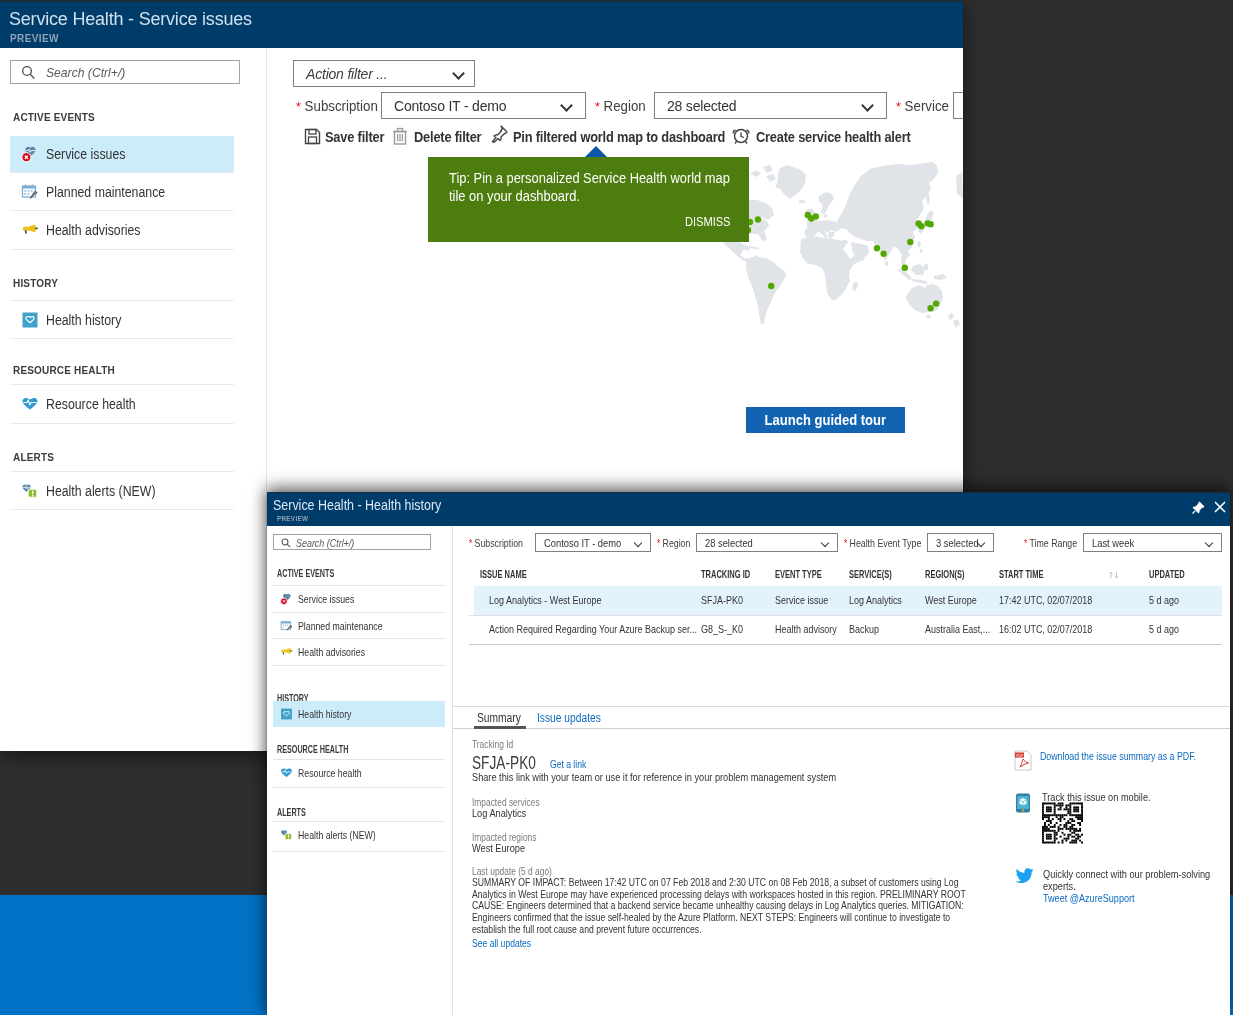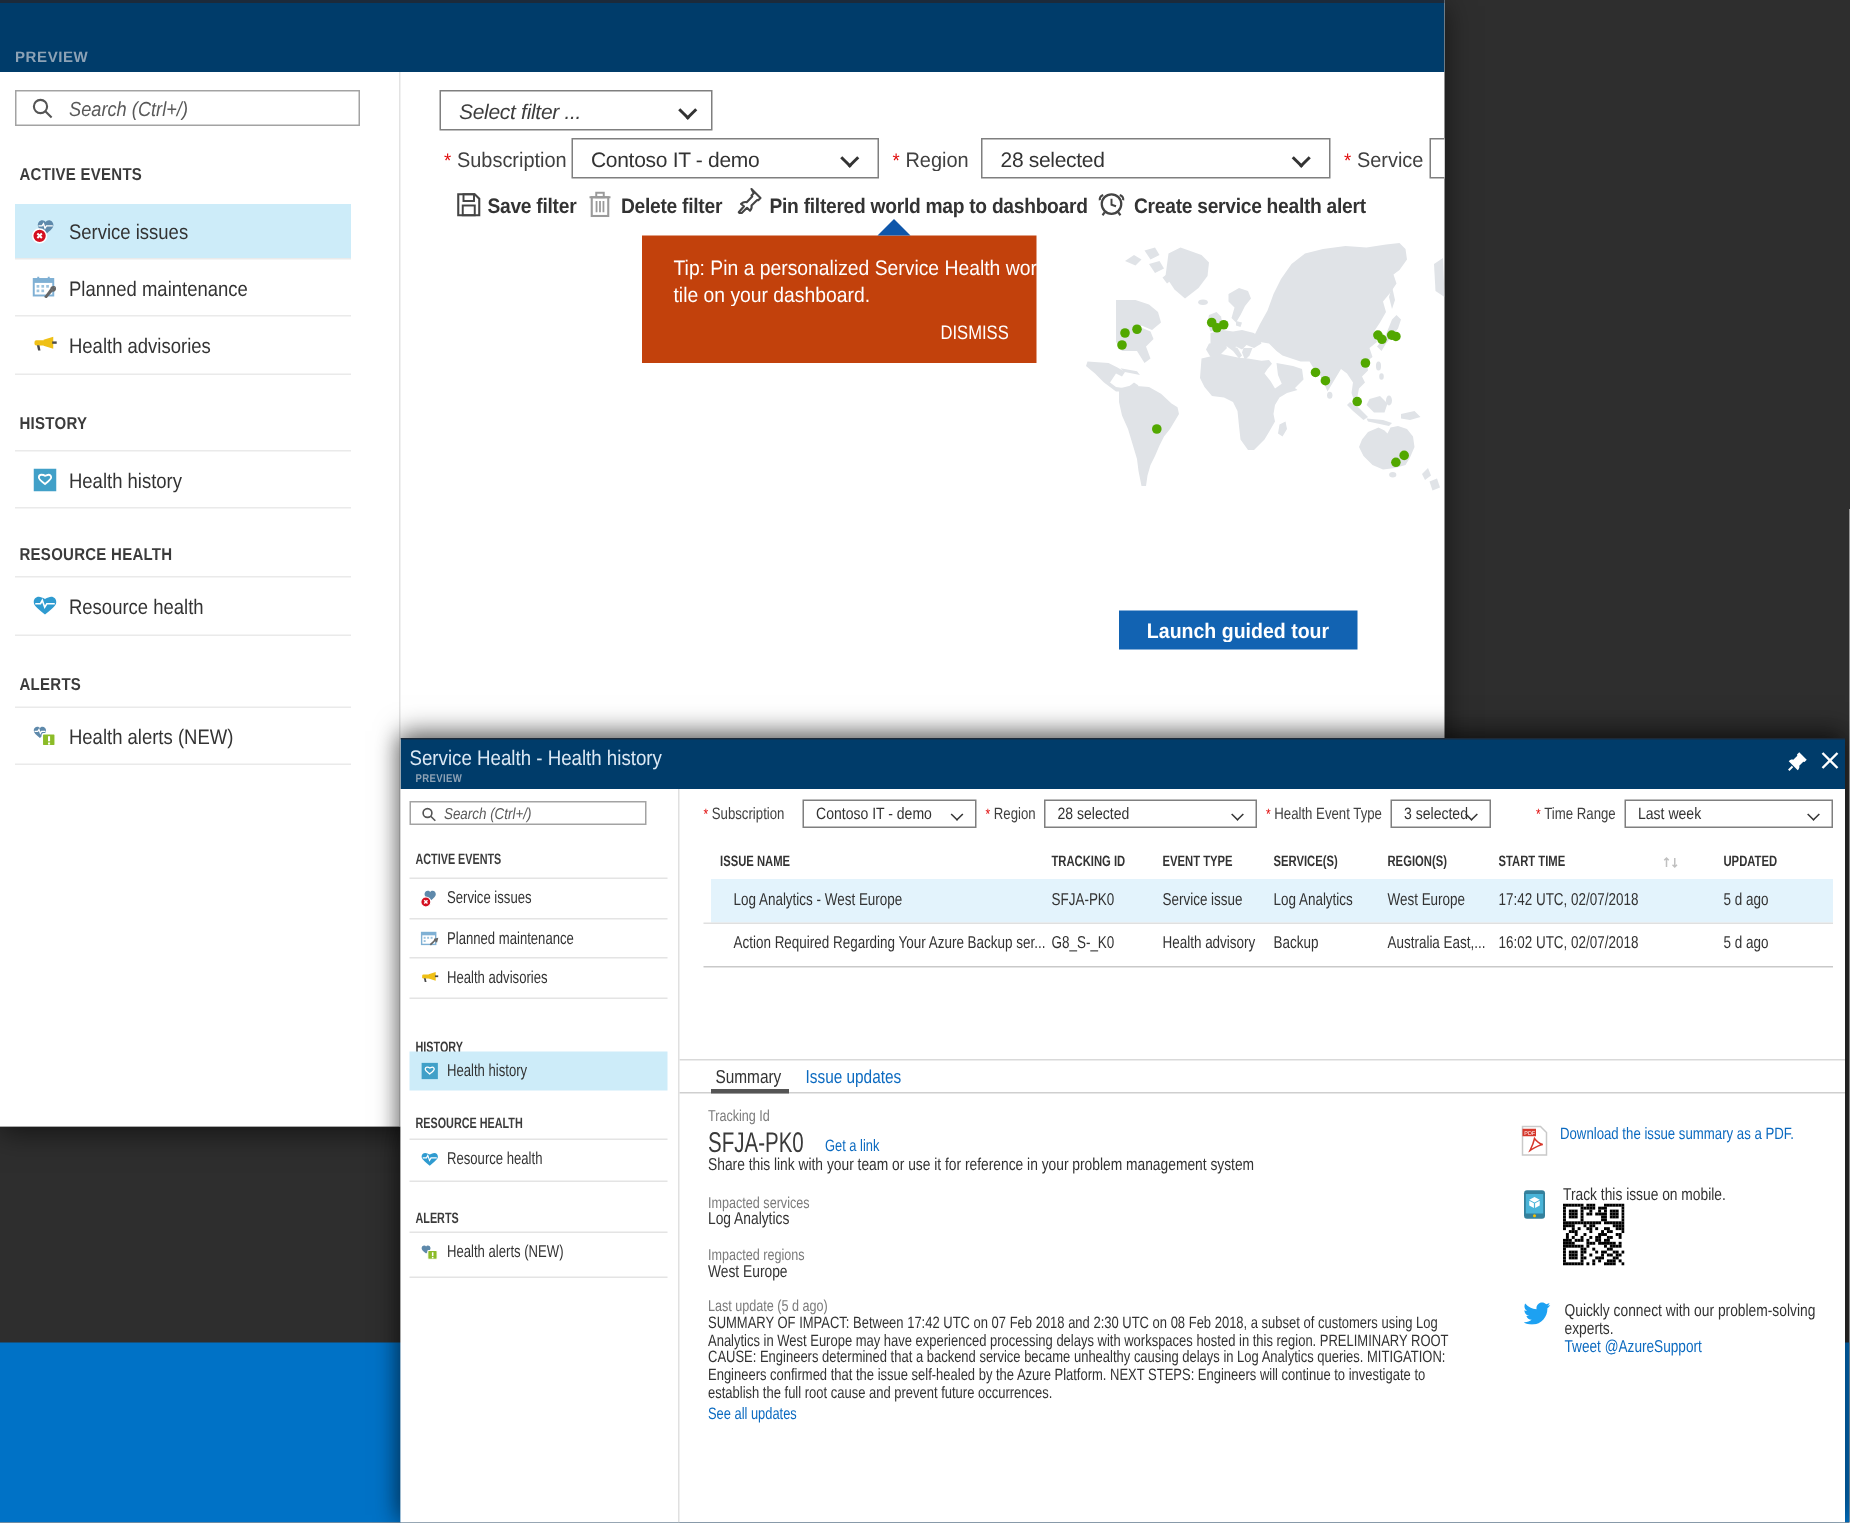--- a/index.html
+++ b/index.html
@@ -21,21 +21,21 @@
 .div1 { left:10px; width:224px; height:1px; background:#eaeaea; }
 .sel1 { background:#cdecf9; }
 .icon16 { position:absolute; left:11px; top:50%; transform:translateY(-50%); width:18px; height:18px; }
 
 .ddbox { position:absolute; background:#fff; border:1px solid #7f7f7f; }
 .ddbox .t { position:absolute; left:12px; top:50%; transform:translateY(-50%); font-size:14px; color:#333; letter-spacing:-0.2px; white-space:nowrap;}
 .chev { position:absolute; width:9px; height:9px; border-right:2px solid #333; border-bottom:2px solid #333; transform:rotate(45deg); }
 .flab { position:absolute; font-size:14px; color:#404040; white-space:nowrap; transform:scaleX(.95); transform-origin:0 0;}
 .star { color:#e00b0b; margin-right:4px; font-size:13px;}
 .tbtn { position:absolute; font-size:14px; font-weight:bold; color:#333; letter-spacing:-0.2px; white-space:nowrap; transform:scaleX(.915); transform-origin:0 0;}
-.tooltip { left:428px; top:157px; width:263px; height:85px; background:#c2410c;padding-left:42px; }
+.tooltip { left:428px; top:157px; width:321px; height:85px; background:#4d7c0f;padding-left:42px; }
 .tooltip .arrow { position:absolute; left:157px; top:-11px; width:0; height:0; border-left:11px solid transparent; border-right:11px solid transparent; border-bottom:11px solid #0e56aa; }
 .tooltip .tx { position:absolute; left:21px; top:13px; font-size:14px; color:#fff; line-height:17.5px; white-space:nowrap; transform:scaleX(.92); transform-origin:0 0;}
 .tooltip .dm { position:absolute; right:19px; bottom:13px; font-size:13px; color:#fff; transform:scaleX(.85); transform-origin:100% 50%;}
 .nofound { left:626px; top:340px; width:400px; text-align:center; font-size:20px; color:#444;}
 .nofound .in,.seepast .in,.tourbtn .in { display:inline-block; white-space:nowrap; }
 .nofound .in { transform:scaleX(.95); }
 .seepast { left:626px; top:381px; width:400px; text-align:center; font-size:14px; color:#444;}
 .seepast .in { transform:scaleX(.905); }
 .seepast a { color:#0a68c4; text-decoration:none; }
 .tourbtn { left:746px; top:407px; width:159px; height:26px; background:#1263b2; color:#fff; font-size:14px; font-weight:bold; text-align:center; line-height:26px;}
@@ -65,20 +65,21 @@
 .gval { position:absolute; font-size:11.5px; color:#333; white-space:nowrap; transform:scaleX(.8); transform-origin:0 0;}
 .blu { color:#0b6ac0; white-space:nowrap; }
 a { text-decoration:none; }
 </style>
 </head>
 <body>
 <div class="abs bg-blue"></div>
 
 <div id="win1" class="abs">
   <div class="w1head abs"></div>
+  <div class="w1title abs">Service Health - Service issues</div>
   <div class="w1prev abs">PREVIEW</div>
 
   <div class="sb1 abs">
     <div class="search1 abs">
         <svg style="position:absolute;left:10px;top:4px" width="15" height="15" viewBox="0 0 15 15">
           <circle cx="6" cy="6" r="4.4" fill="none" stroke="#555" stroke-width="1.4"></circle>
           <line x1="9.2" y1="9.2" x2="13.4" y2="13.4" stroke="#555" stroke-width="1.4"></line>
         </svg>
         <span class="ph">Search (Ctrl+/)</span>
       </div>
@@ -151,21 +152,21 @@
           <rect x="7.2" y="7.2" width="8.6" height="8" rx="0.8" fill="#8cbc28" stroke="#fff" stroke-width="1"></rect>
           <rect x="11" y="8.8" width="1.4" height="3.4" fill="#fff"></rect>
           <rect x="11" y="13" width="1.4" height="1.4" fill="#fff"></rect>
         </svg>
         <span class="txt">Health alerts (NEW)</span>
       </div>
     <div class="abs div1" style="top:461px;"></div>
   </div>
 
   <div class="ddbox" style="left:293px; top:60px; width:182px; height:27px;">
-      <span class="t" style="font-style:italic; color:#3d3d3d;">Select filter ...</span>
+      <span class="t" style="font-style:italic; color:#3d3d3d;">Action filter ...</span>
       <span class="chev" style="right:11px; top:8px;"></span>
     </div>
 
   <span class="flab" style="left:296px; top:98px;"><span class="star">*</span>Subscription</span>
   <div class="ddbox" style="left:381px; top:92px; width:205px; height:27px;">
       <span class="t">Contoso IT - demo</span>
       <span class="chev" style="right:14px; top:8px;"></span>
     </div>
   <span class="flab" style="left:595px; top:98px;"><span class="star">*</span>Region</span>
   <div class="ddbox" style="left:654px; top:92px; width:233px; height:27px;">

